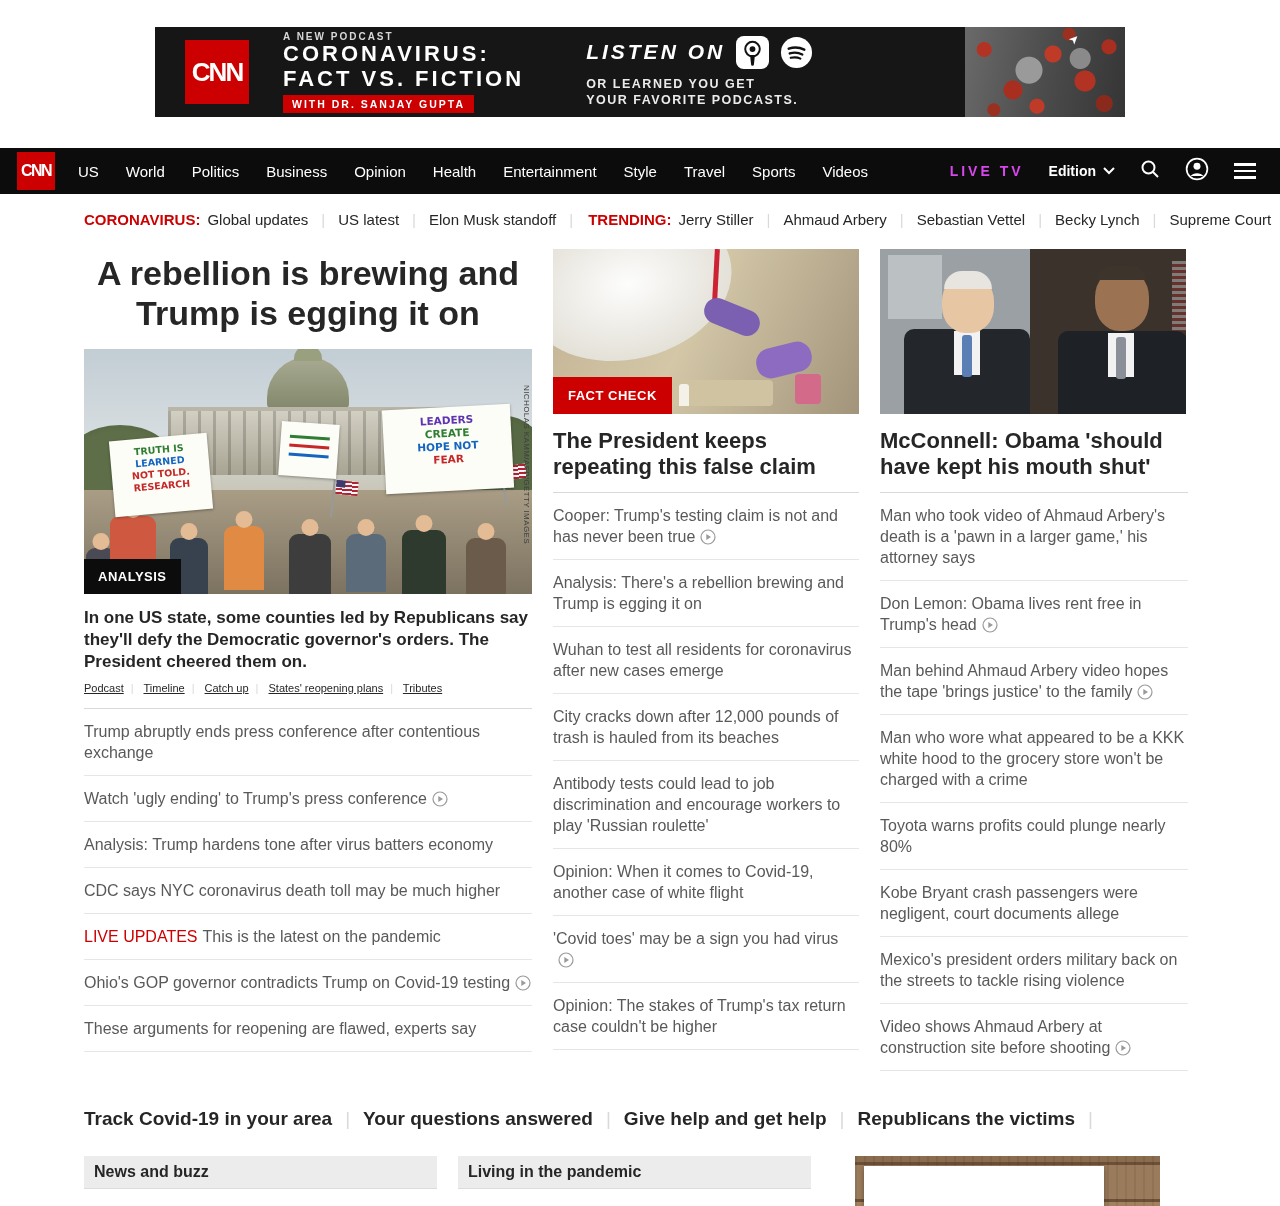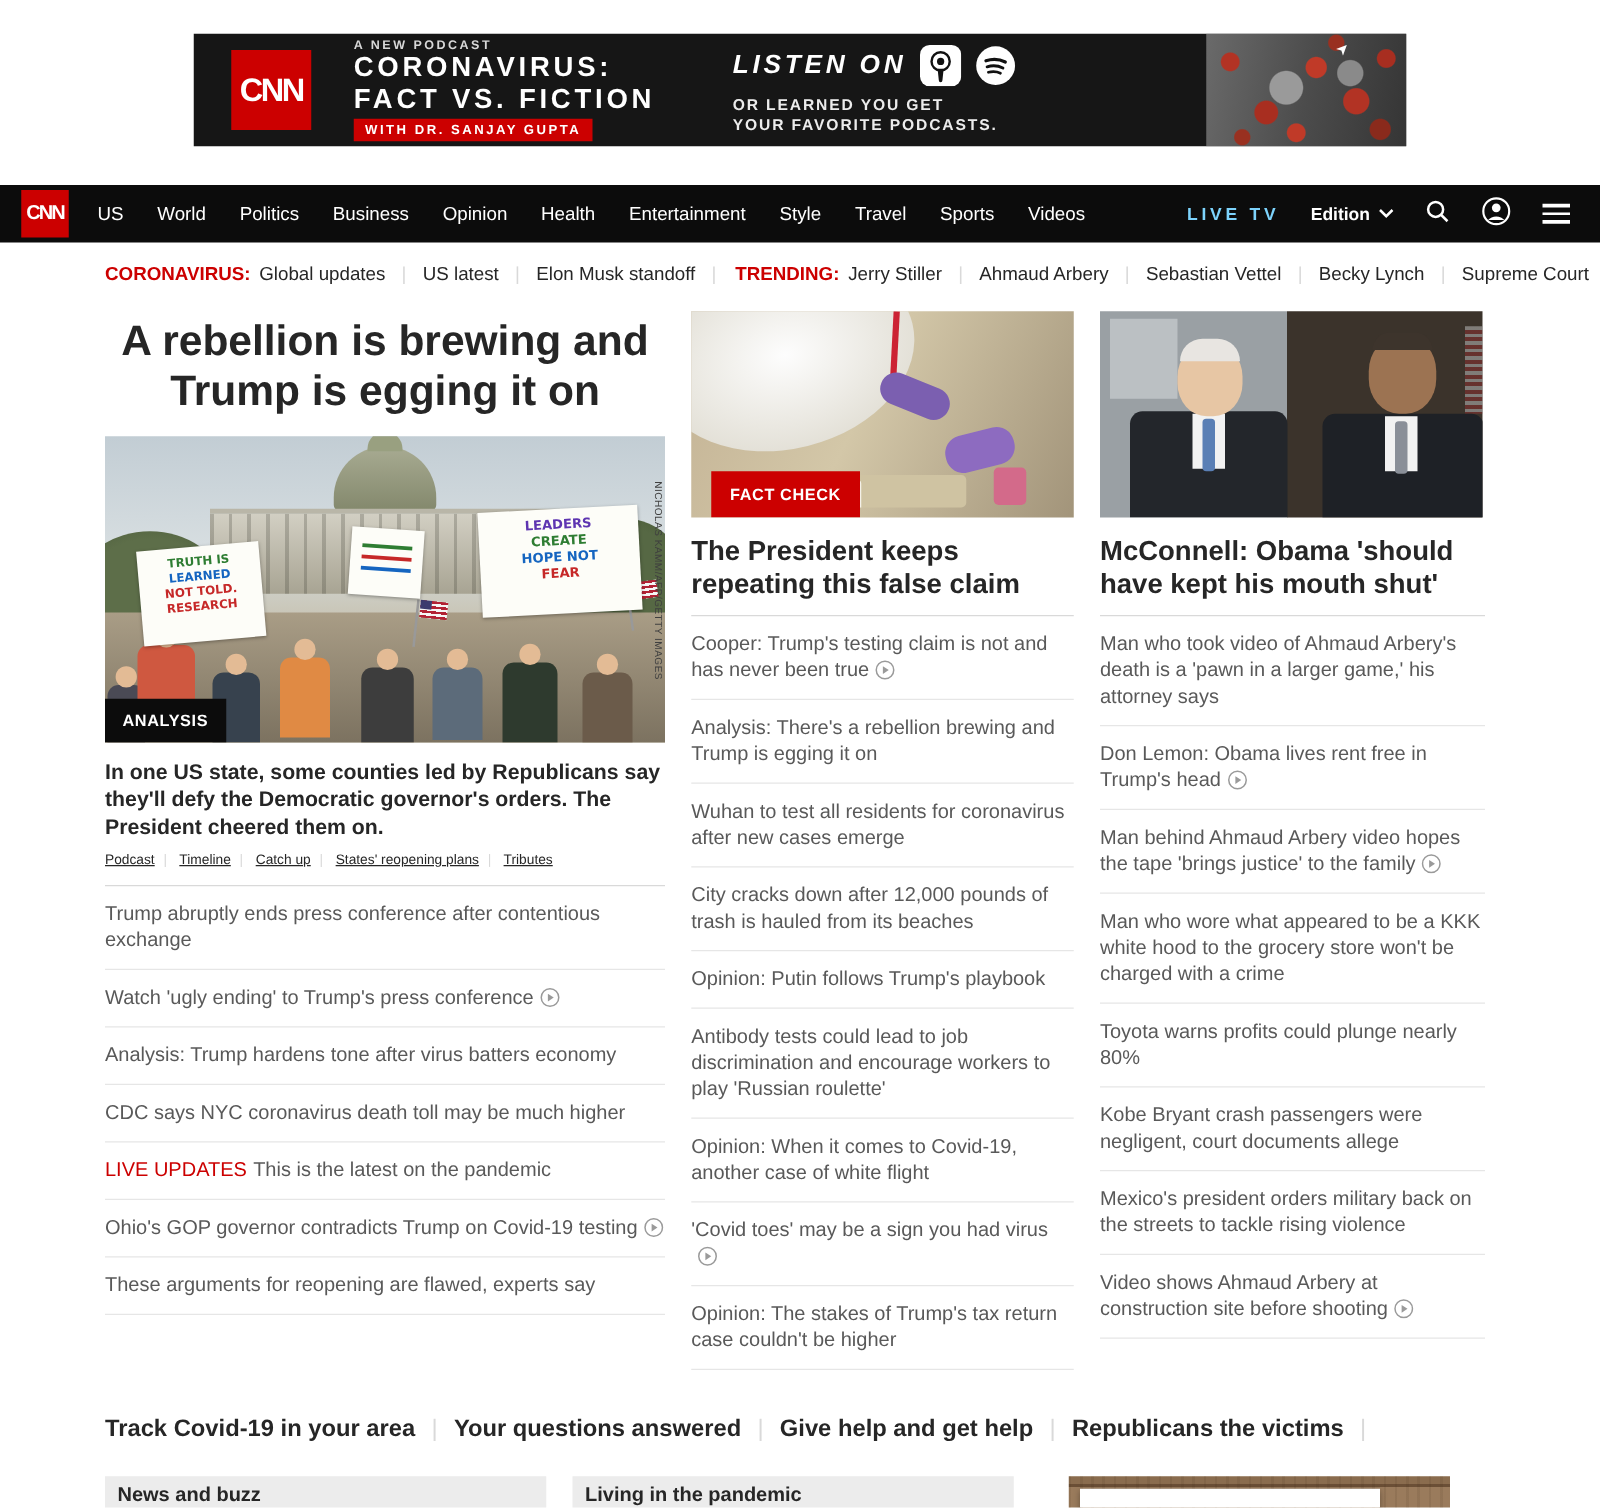--- a/index.html
+++ b/index.html
@@ -42,21 +42,21 @@
     transform:rotate(-45deg); }
 
   
   .navbar { height:46px; background:#0c0c0c; margin-top:31px; display:flex; align-items:center; }
   .nav-logo { width:38px; height:38px; background:#cc0000; margin-left:17px; flex:0 0 auto;
     display:flex; align-items:center; justify-content:center; color:#fff; font-weight:bold;
     font-size:16px; letter-spacing:-1.5px; cursor:pointer; }
   .nav-links { display:flex; gap:27px; margin-left:23px;justify-content:flex-end; }
   .nav-links a { color:#fff; font-size:15px; }
   .nav-right { margin-left:auto; display:flex; align-items:center; gap:25px; margin-right:24px; }
-  .livetv { color:#7dd3fc; font-weight:bold; font-size:14px; letter-spacing:3px; }
+  .livetv { color:#d946ef; font-weight:bold; font-size:14px; letter-spacing:3px; }
   .edition { color:#fff; font-weight:bold; font-size:14px; display:flex; align-items:center; gap:7px; }
   .menuic { display:flex; flex-direction:column; gap:4px; cursor:pointer; }
   .menuic i { display:block; width:22px; height:2.5px; background:#fff; }
 
   
   .ticker { margin:17px 84px 0; display:flex; align-items:center; font-size:15px; white-space:nowrap; }
   .tlab { color:#cc0000; font-weight:bold; margin-right:7px; }
   .tlab2 { margin-left:2px; }
   .ticker a { color:#262626; }
   .pipe { color:#d9d9d9; margin:0 13px; font-weight:400; }
@@ -131,21 +131,21 @@
   .suit { position:absolute; left:-30px; top:-40px; width:210px; height:150px;
     background:radial-gradient(#fdfdfd,#d9d5c8); border-radius:50%; transform:rotate(-14deg); }
   .glove { position:absolute; border-radius:14px; }
   .g1 { left:150px; top:55px; width:58px; height:26px; background:#7b5fb0; transform:rotate(22deg); }
   .g2 { left:203px; top:96px; width:56px; height:30px; background:#8d6bc0; transform:rotate(-14deg); }
   .stick { position:absolute; left:160px; top:0; width:5px; height:72px; background:#cc2233; transform:rotate(3deg); }
   .rack { position:absolute; left:40px; bottom:8px; width:180px; height:26px; background:#cfc3a2;
     border-radius:4px; display:flex; align-items:flex-end; gap:9px; padding:0 10px; }
   .rack i { display:block; width:10px; height:22px; background:#f4f1e8; border-radius:3px 3px 0 0; }
   .beaker { position:absolute; right:38px; bottom:10px; width:26px; height:30px; background:#d36a8a; border-radius:4px; }
-  .factcheck { position:absolute; left:16px; bottom:0; background:#cc0000; color:#fff;
+  .factcheck { position:absolute; left:0; bottom:0; background:#cc0000; color:#fff;
     font-weight:bold; font-size:13px; letter-spacing:.5px; padding:11px 15px; }
 
   .duo-scene { background:linear-gradient(90deg,#9aa0a4 0 49%, #3b332b 49% 100%); }
   .window { position:absolute; left:8px; top:6px; width:54px; height:64px; background:#c9cdd0; opacity:.7; }
   .head { position:absolute; border-radius:45%; }
   .hm { left:62px; top:26px; width:52px; height:58px; background:#e7c6a4; }
   .hm::before { content:""; position:absolute; left:2px; top:-4px; width:48px; height:18px;
     background:#e8e5e1; border-radius:24px 24px 0 0; }
   .ho { left:215px; top:20px; width:54px; height:62px; background:#9c7352; }
   .ho::before { content:""; position:absolute; left:3px; top:-3px; width:48px; height:14px;
@@ -364,21 +364,20 @@
     </div>
     <h2 class="colh2">The President keeps repeating this false claim</h2>
     <div class="story">
       <div class="item"><span>Cooper: Trump's testing claim is not and has never been true</span><svg class="playic" width="16" height="16" viewBox="0 0 16 16">
             <circle cx="8" cy="8" r="7" fill="none" stroke="#9a9a9a" stroke-width="1.2"></circle>
             <path d="M6.3 4.9 L11 8 L6.3 11.1 Z" fill="#9a9a9a"></path>
           </svg></div>
       <div class="item"><span>Analysis: There's a rebellion brewing and Trump is egging it on</span></div>
       <div class="item"><span>Wuhan to test all residents for coronavirus after new cases emerge</span></div>
       <div class="item"><span>City cracks down after 12,000 pounds of trash is hauled from its beaches</span></div>
-      <div class="item"><span>Opinion: Putin follows Trump's playbook</span></div>
       <div class="item"><span>Antibody tests could lead to job discrimination and encourage workers to play 'Russian roulette'</span></div>
       <div class="item"><span>Opinion: When it comes to Covid-19, another case of white flight</span></div>
       <div class="item"><span>'Covid toes' may be a sign you had virus</span><svg class="playic" width="16" height="16" viewBox="0 0 16 16">
             <circle cx="8" cy="8" r="7" fill="none" stroke="#9a9a9a" stroke-width="1.2"></circle>
             <path d="M6.3 4.9 L11 8 L6.3 11.1 Z" fill="#9a9a9a"></path>
           </svg></div>
       <div class="item"><span>Opinion: The stakes of Trump's tax return case couldn't be higher</span></div>
     </div>
   </div>
 

